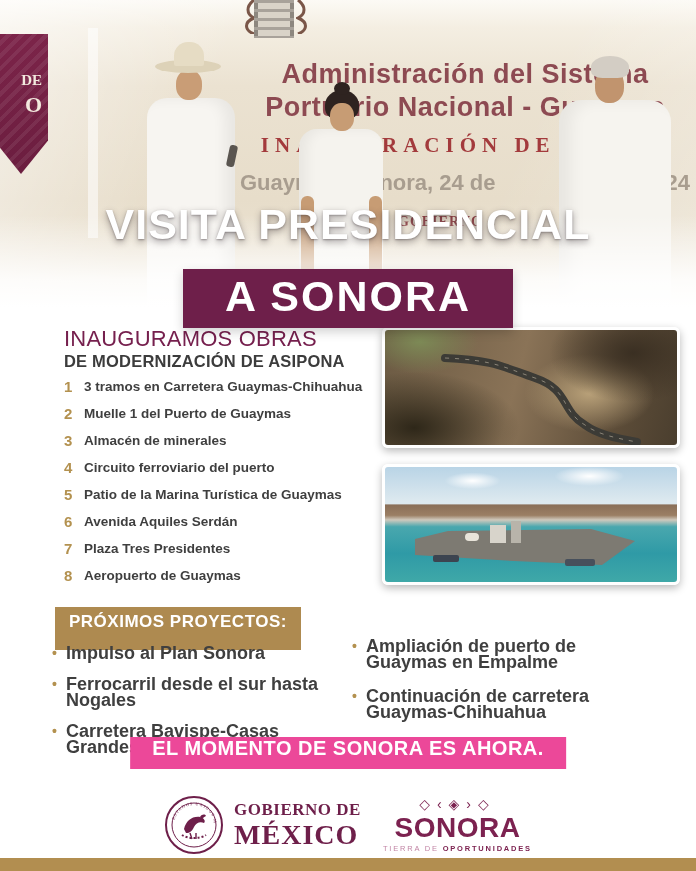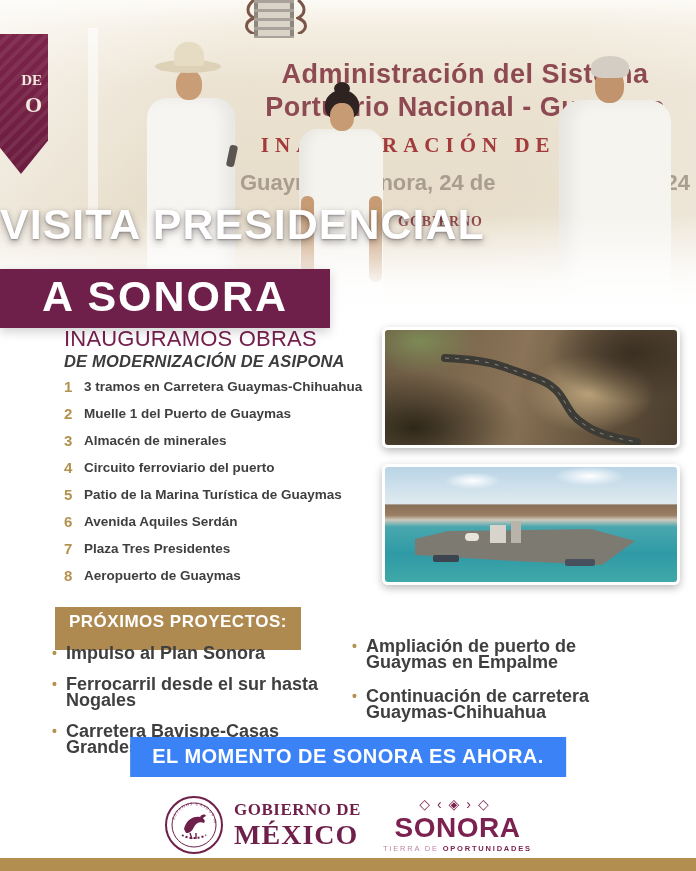--- a/index.html
+++ b/index.html
@@ -57,30 +57,30 @@
   .arm2r { position:absolute; left:369px; top:196px; width:13px; height:86px; background:#c79c74; border-radius:6px; }
 
   .hair3 { position:absolute; left:591px; top:56px; width:38px; height:22px; background:#d3cdc4; border-radius:50% 50% 30% 30%; }
   .face3 { position:absolute; left:595px; top:69px; width:29px; height:34px; background:#c1946e; border-radius:45%; }
   .body3 { position:absolute; left:559px; top:100px; width:112px; height:208px; background:#f6f4ef; border-radius:22px 22px 0 0; box-shadow:inset 12px 0 16px rgba(0,0,0,.06); }
 
   .hero-fade { position:absolute; left:0; top:215px; width:100%; height:92px; z-index:3;
                background:linear-gradient(180deg, rgba(255,255,255,0) 0%, rgba(255,255,255,.85) 70%, #ffffff 100%); }
 
   
-  .title-wrap { position:absolute; left:0; top:200px; width:696px; z-index:4; }
+  .title-wrap { position:absolute; left:0; top:200px; width:696px; z-index:4; text-align:center; }
   .title-line1 { font-size:43px; font-weight:900; color:#ffffff; letter-spacing:1px;
                  text-shadow:0 3px 7px rgba(60,50,55,.45), 0 1px 2px rgba(60,50,55,.4); }
   .title-box { display:inline-block; margin-top:2px; background:#6e1f4a; color:#ffffff;
                font-size:43px; font-weight:900; letter-spacing:2px; padding:3px 42px 7px;
                box-shadow:0 4px 10px rgba(0,0,0,.18); }
 
   
   .inaug-heading { position:absolute; left:64px; top:326px; font-size:22px; font-weight:400; color:#76204e; letter-spacing:.2px; }
-  .inaug-sub { position:absolute; left:64px; top:352px; font-size:16.5px; font-weight:900; color:#3c3c3c; letter-spacing:.2px;font-style:italic; }
+  .inaug-sub { position:absolute; left:64px; top:352px; font-size:16.5px; font-weight:900; color:#3c3c3c; letter-spacing:.2px; }
   .inaug-list { position:absolute; left:64px; top:378px; width:315px; list-style:none; }
   .inaug-list li { display:flex; margin-bottom:9.5px; line-height:17.5px; }
   .inaug-num { width:20px; flex:0 0 20px; color:#b3914f; font-weight:900; font-size:15px; }
   .inaug-label { color:#3f3f3f; font-weight:bold; font-size:13.5px; }
 
   
   .photo { position:absolute; left:382px; width:298px; border:3px solid #ffffff; border-radius:6px;
            box-shadow:0 3px 8px rgba(0,0,0,.28); overflow:hidden; }
   .photo-road { top:327px; height:121px;
       background:
@@ -107,22 +107,22 @@
                      font-size:17px; font-weight:900; letter-spacing:.5px; padding:5px 14px 18px; }
   .bullets { position:absolute; list-style:none; }
   .bullets.left-col { left:52px; top:645px; width:290px; }
   .bullets.right-col { left:352px; top:638px; width:258px; }
   .bullets li { display:flex; margin-bottom:15px; line-height:16px; }
   .bullets.right-col li { margin-bottom:18px; }
   .bullet-dot { width:14px; flex:0 0 14px; color:#b3914f; font-size:14px; font-weight:900; }
   .bullet-label { color:#3f3f3f; font-weight:bold; font-size:18px; }
 
   
-  .momento { position:absolute; left:50%; transform:translateX(-50%); top:737px; background:#3b82f6;
-             color:#ffffff; font-size:20px; font-weight:900; letter-spacing:.5px; padding:8px 22px 9px;
+  .momento { position:absolute; left:50%; transform:translateX(-50%); top:737px; background:#ec4899;
+             color:#ffffff; font-size:20px; font-weight:900; letter-spacing:.5px; padding:0 22px 9px;
              white-space:nowrap; }
 
   
   .footer { position:absolute; left:0; top:792px; width:696px; height:66px; display:flex;
             justify-content:center; align-items:center; gap:22px; }
   .gob-logo { display:flex; align-items:center; gap:10px; }
   .gob-text { color:#6e1f4a; font-family:"Liberation Serif", serif; font-weight:bold; line-height:1; }
   .gob-l1 { font-size:17px; letter-spacing:.5px; }
   .gob-l2 { font-size:28px; letter-spacing:1px; margin-top:3px; }
   .sonora-logo { text-align:center; color:#7c2250; line-height:1; }

